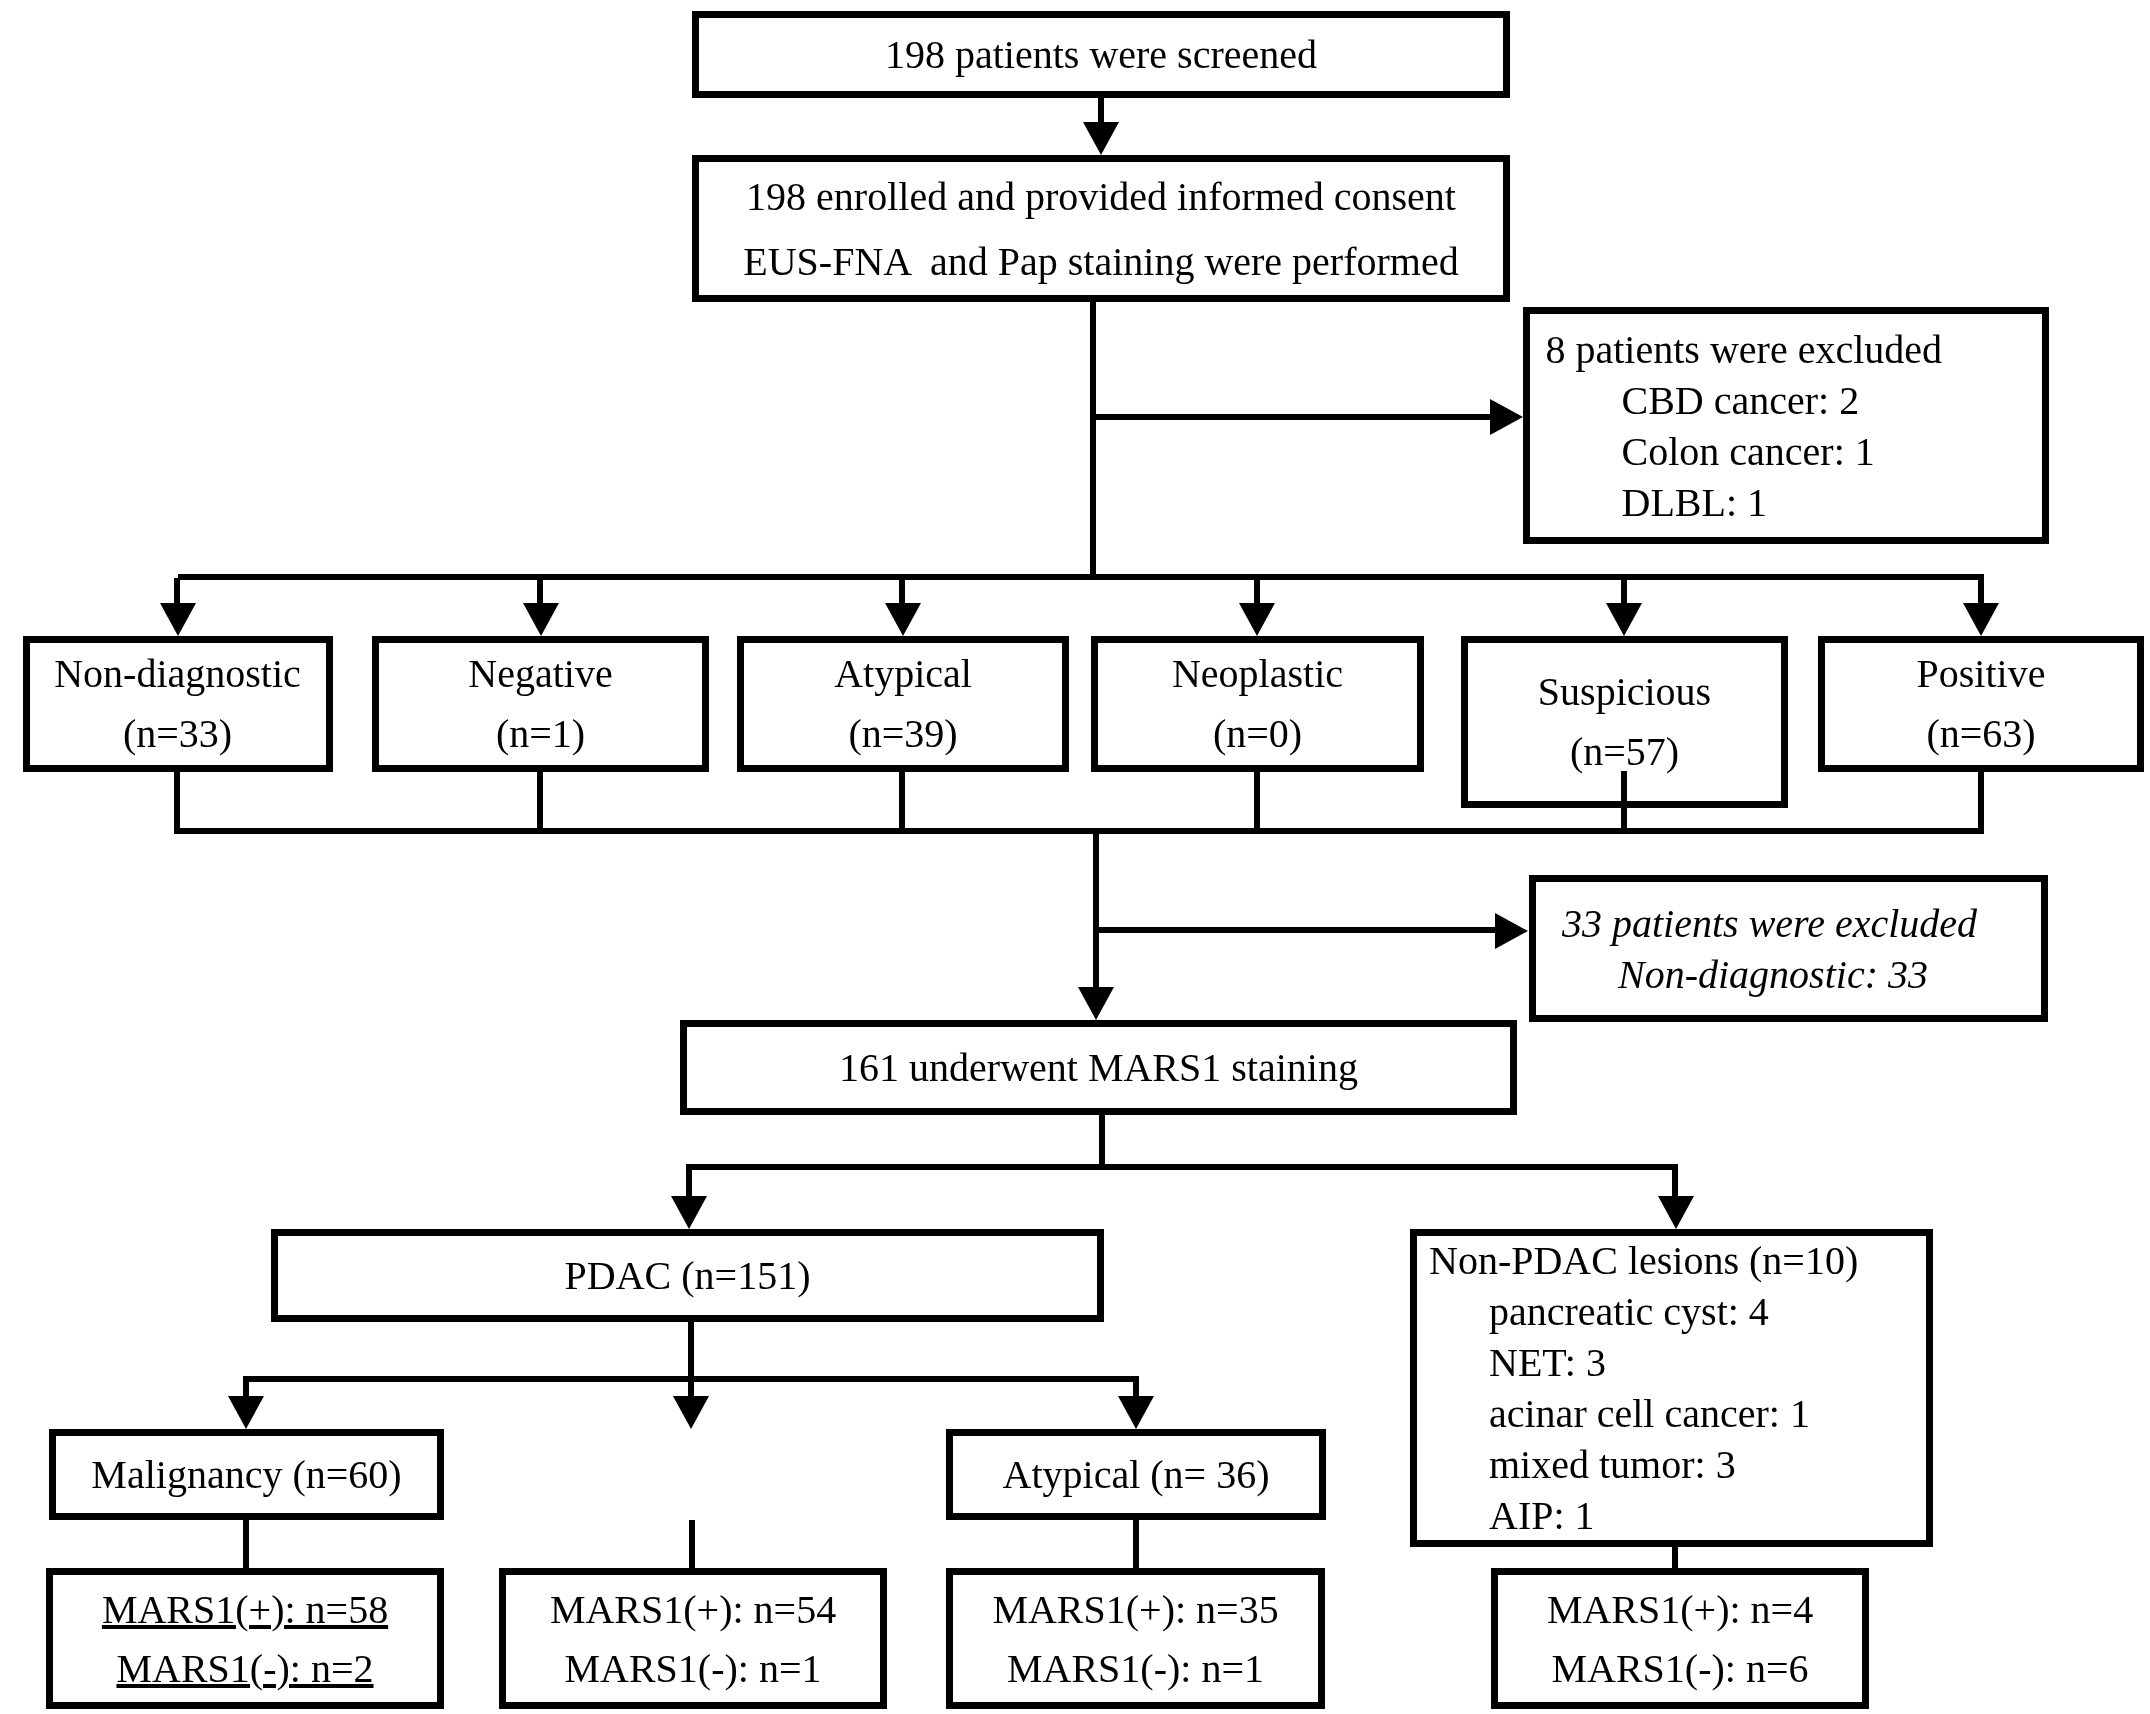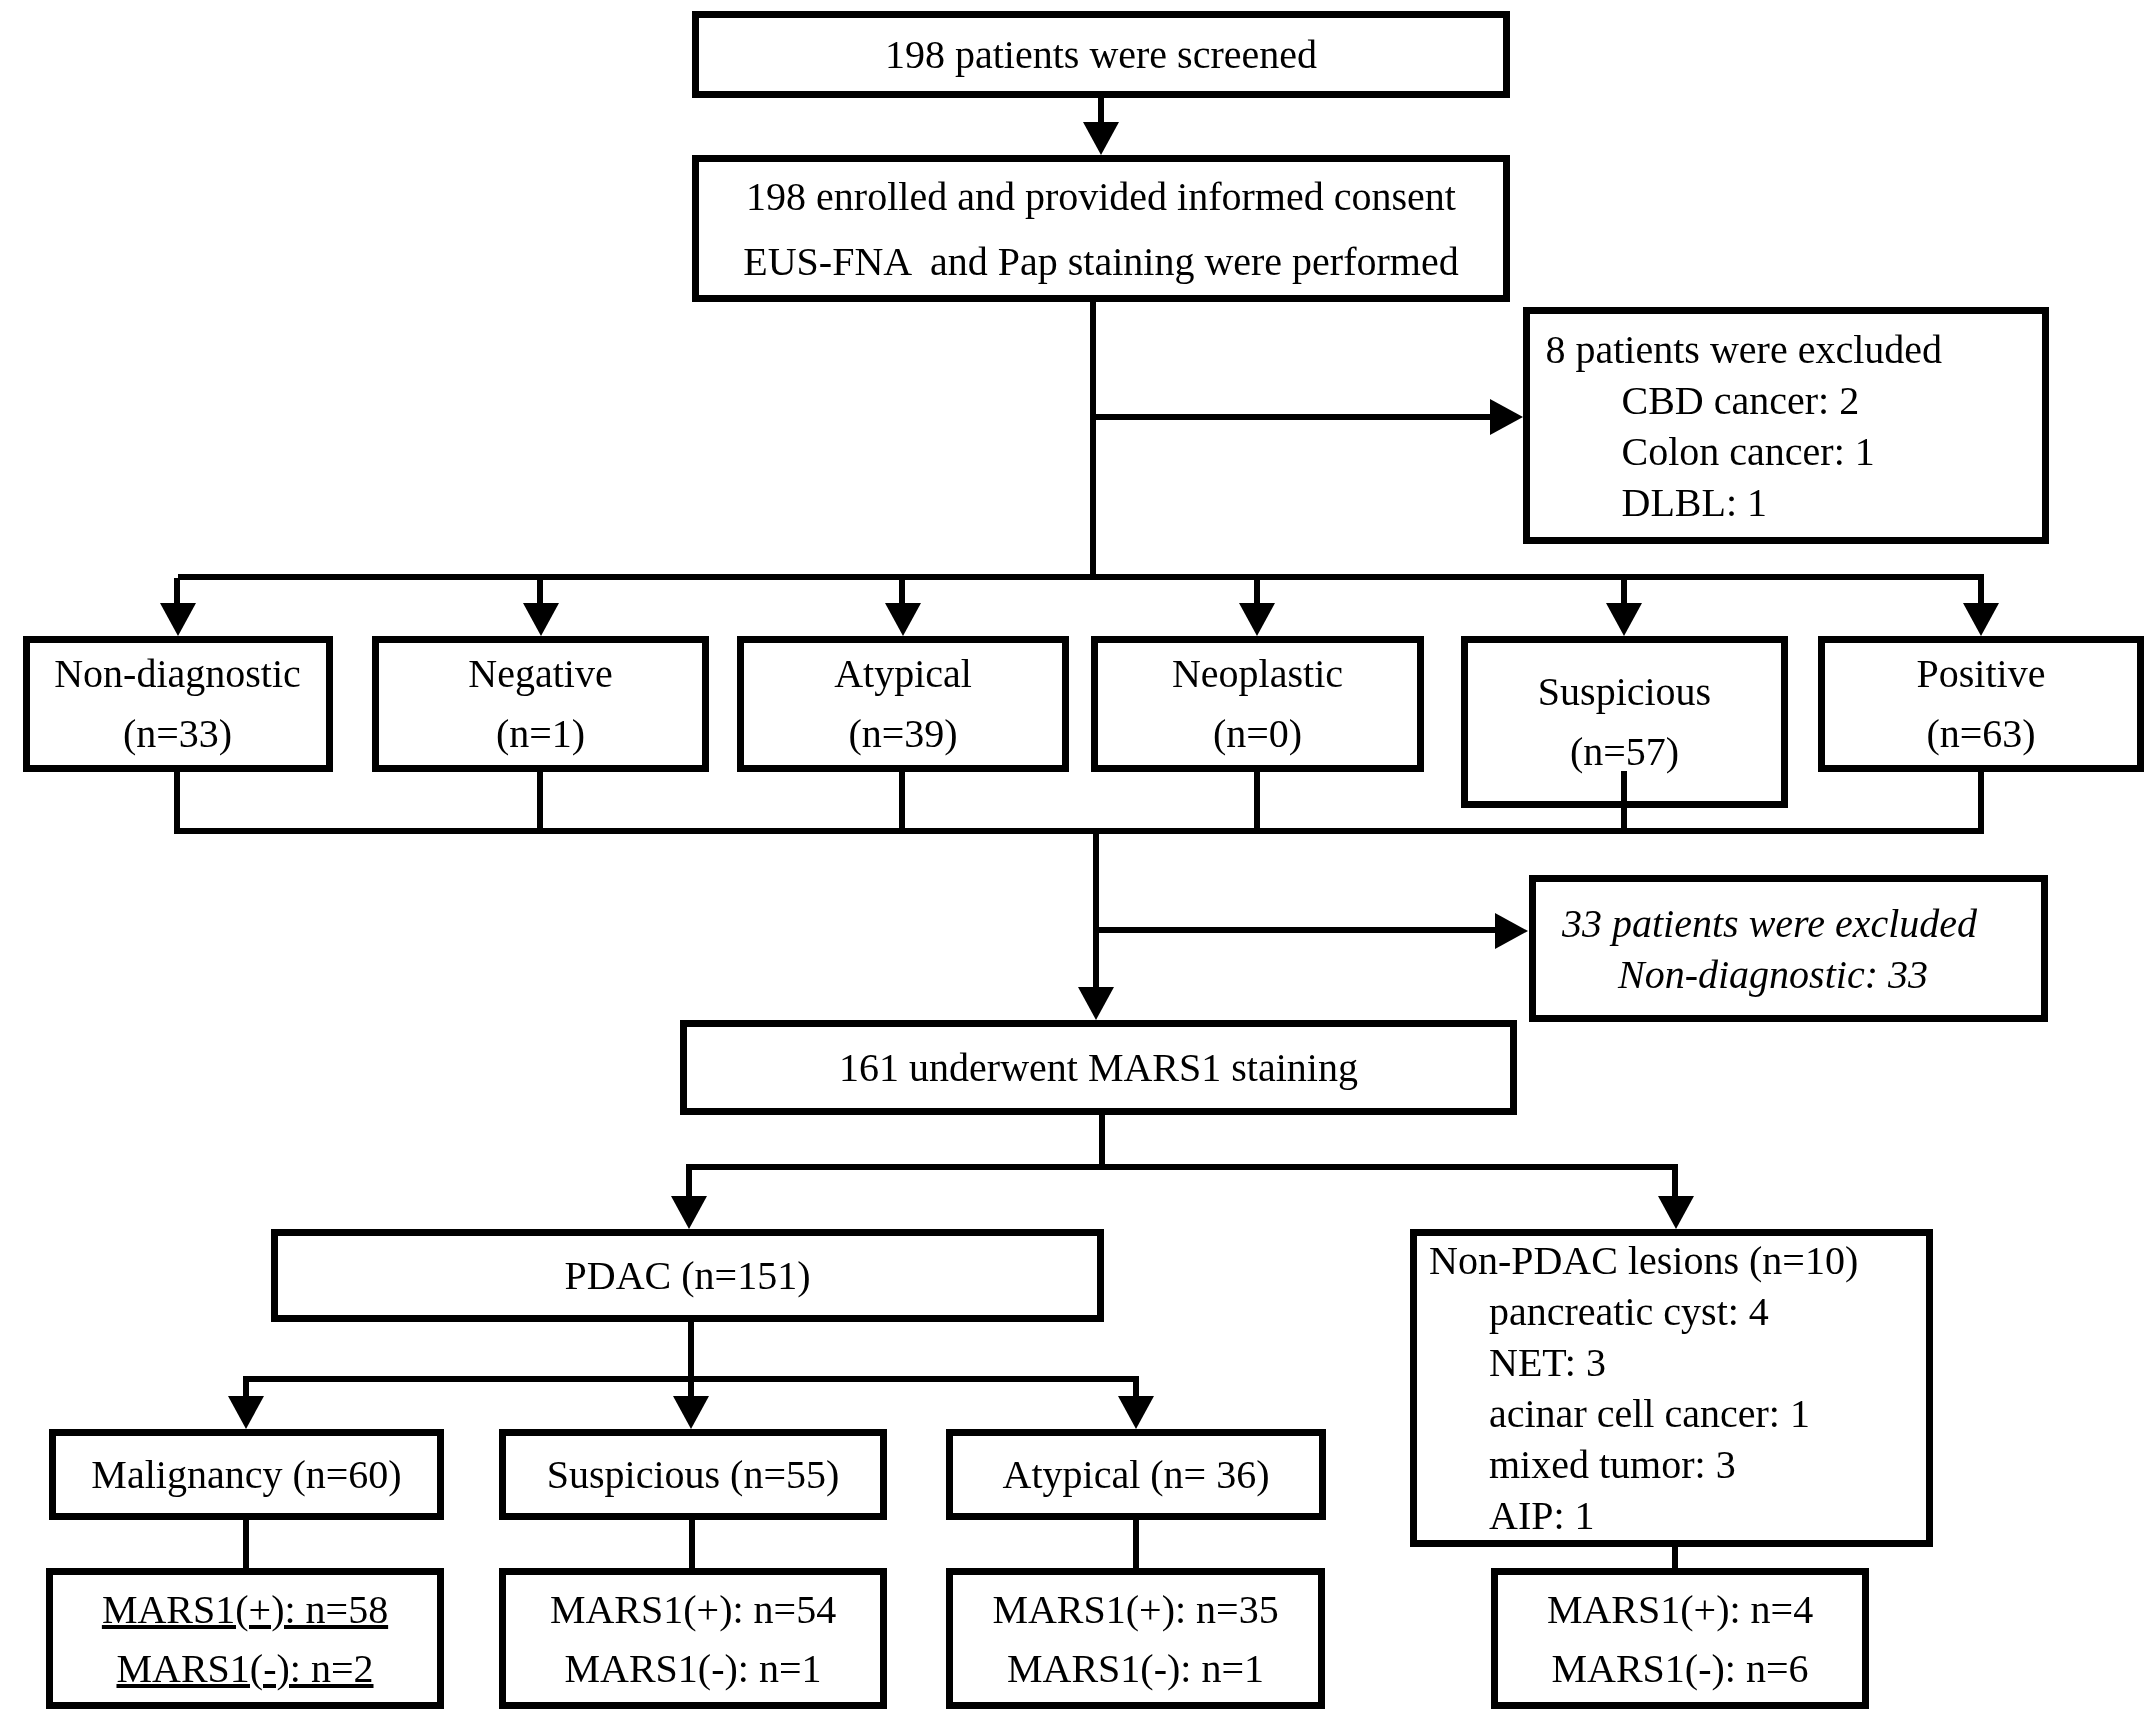--- a/index.html
+++ b/index.html
@@ -117,23 +117,20 @@
     <div class="itm" style="padding-left:60px;">pancreatic cyst: 4</div>
     <div class="itm" style="padding-left:60px;">NET: 3</div>
     <div class="itm" style="padding-left:60px;">acinar cell cancer: 1</div>
     <div class="itm" style="padding-left:60px;">mixed tumor: 3</div>
     <div class="itm" style="padding-left:60px;">AIP: 1</div>
   </div>
 
   <div class="box" style="left:49px;top:1429px;width:395px;height:91px;">
     <div class="ln">Malignancy (n=60)</div>
   </div>
-  <div class="box" style="left:499px;top:1429px;width:388px;height:91px;">
-    <div class="ln">Suspicious (n=55)</div>
-  </div>
   <div class="box" style="left:946px;top:1429px;width:380px;height:91px;">
     <div class="ln">Atypical (n= 36)</div>
   </div>
 
   <div class="box mars" style="left:46px;top:1568px;width:398px;height:141px;text-decoration:underline;">
     <div class="ln">MARS1(+): n=58</div>
     <div class="ln">MARS1(-): n=2</div>
   </div>
   <div class="box mars" style="left:499px;top:1568px;width:388px;height:141px;">
     <div class="ln">MARS1(+): n=54</div>

